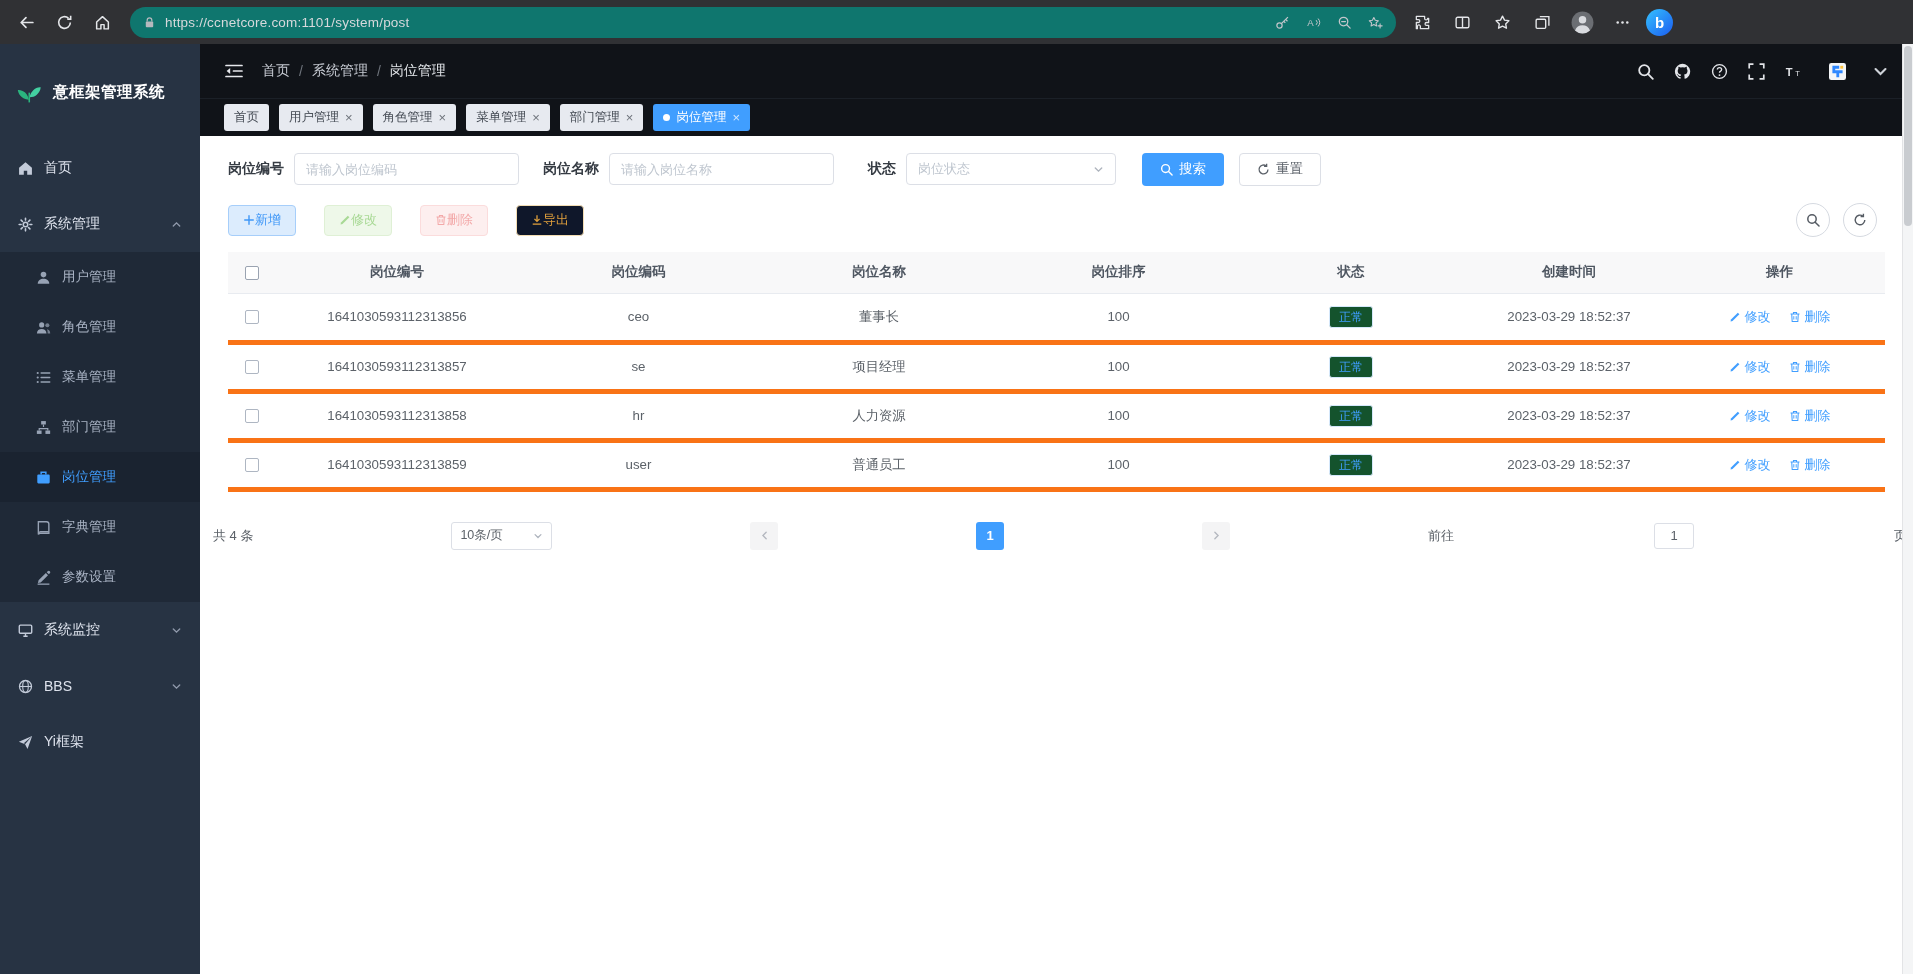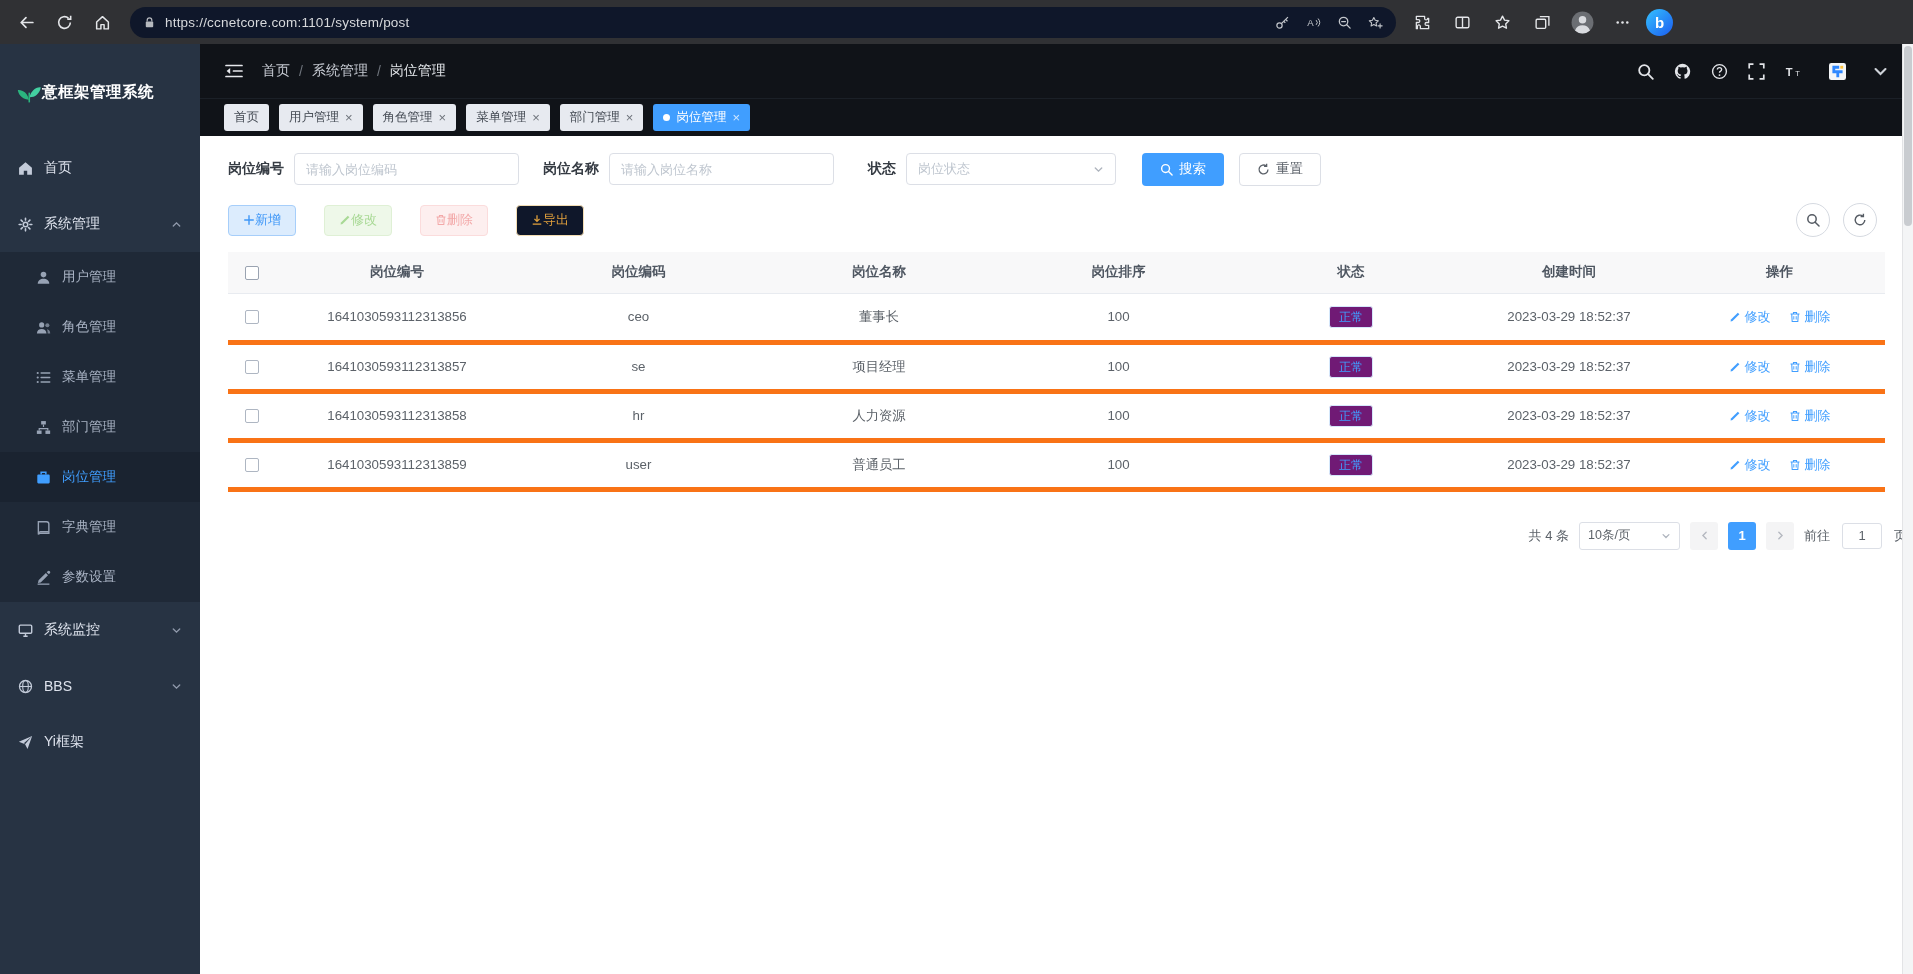--- a/index.html
+++ b/index.html
@@ -5,34 +5,34 @@
   *{box-sizing:border-box;margin:0;padding:0}
   html,body{width:1913px;height:974px;overflow:hidden}
   body{font-family:"Liberation Sans","DejaVu Sans",sans-serif;background:#fff;position:relative}
   .ico{display:inline-flex;align-items:center;justify-content:center;line-height:0}
   .ico svg{width:14px;height:14px}
 
   
   .browser{height:44px;background:#303134;display:flex;align-items:center;padding:0 8px;gap:2px}
   .bbtn{width:36px;height:36px;border-radius:8px;display:flex;align-items:center;justify-content:center;color:#e4e6e9;cursor:pointer}
   .bbtn svg{width:17px;height:17px}
-  .omni{width:1266px;height:31px;border-radius:16px;background:#0f172a;display:flex;align-items:center;padding:0 13px;margin:0 8px;cursor:text}
+  .omni{width:1266px;height:31px;border-radius:16px;background:#0f766e;display:flex;align-items:center;padding:0 13px;margin:0 8px;cursor:text}
   .omni .lock svg{width:13px;height:13px;color:#b6b9be}
   .omni .url{font-size:13.5px;margin-left:9px;color:#d7d9dc;letter-spacing:.2px}
   .oright{margin-left:auto;display:flex;gap:16px;color:#c3c6cb}
   .oright .ico svg{width:15px;height:15px}
   .btools{display:flex;align-items:center;gap:7px;color:#dfe1e5}
   .btools .bbtn{width:33px;height:33px}
   .avatarb svg{width:25px;height:25px}
   .bing{width:27px;height:27px;border-radius:50%;background:linear-gradient(135deg,#35c2ff,#1b5cf0);color:#fff;font-weight:700;font-size:15px;display:flex;align-items:center;justify-content:center;cursor:pointer}
 
   
   .app{display:flex;height:930px}
   .sidebar{width:200px;background:#273343;flex-shrink:0;overflow:hidden}
-  .logo{height:96px;display:flex;align-items:center;padding:0 16px}
+  .logo{height:96px;display:flex;align-items:center;gap:11px;padding:0 16px}
   .logo .ico svg{width:26px;height:26px}
   .logo .t{color:#fff;font-size:15.5px;font-weight:700;letter-spacing:.5px;white-space:nowrap}
   .menu-item{height:56px;display:flex;align-items:center;gap:11px;padding:0 18px;color:#dde2ec;font-size:14px;cursor:pointer}
   .menu-item .ico{color:#c3cbd9}
   .menu-item .ico svg{width:15px;height:15px}
   .menu-item .chev{margin-left:auto;color:#8f99ab}
   .menu-item .chev svg{width:11px;height:11px}
   .submenu{background:#1f2937}
   .menu-item.sub{height:50px;padding-left:36px;font-size:13.5px;color:#a9b3c4}
   .menu-item.sub .ico{color:#97a2b4}
@@ -88,26 +88,26 @@
   .tool-right{margin-left:auto;display:flex;gap:13px;margin-right:14px}
   .circle{width:34px;height:34px;border-radius:50%;border:1px solid #d6dae1;display:flex;align-items:center;justify-content:center;color:#555b63;background:#fff;cursor:pointer}
   .circle svg{width:14px;height:14px}
 
   
   table.grid{margin:0 28px;border-collapse:collapse;table-layout:fixed;width:1657px}
   .grid th{background:#f8f8f9;height:41px;font-size:13.5px;font-weight:700;color:#4e5661;border-bottom:1px solid #e8ebf0;text-align:center}
   .grid td{height:49px;font-size:13.3px;color:#5c6269;border-bottom:5px solid #f97316;text-align:center}
   .checkbox{display:inline-block;width:14px;height:14px;border:1px solid #aeb6c2;border-radius:2px;background:#fff;vertical-align:middle;cursor:pointer}
   .grid th .checkbox{border-color:#9aa3b1}
-  .tag{display:inline-block;height:22px;line-height:21px;padding:0 9px;background:#701a75;border:1px solid #d5e8fb;color:#409eff;font-size:12px;border-radius:3px}
+  .tag{display:inline-block;height:22px;line-height:21px;padding:0 9px;background:#14532d;border:1px solid #d5e8fb;color:#409eff;font-size:12px;border-radius:3px}
   .oplink{display:inline-flex;align-items:center;gap:4px;color:#409eff;font-size:13px;margin:0 9px;cursor:pointer;text-decoration:none}
   .oplink .ico svg{width:12px;height:12px}
 
   
-  .pagination{display:flex;align-items:center;justify-content:flex-end;gap:10px;margin:30px 6px 0 13px;font-size:13px;color:#5c6269}
+  .pagination{display:flex;align-items:center;justify-content:space-between;gap:10px;margin:30px 6px 0 13px;font-size:13px;color:#5c6269}
   .psel{width:101px;height:28px;border:1px solid #dcdfe6;border-radius:3px;display:flex;align-items:center;justify-content:space-between;padding:0 8px;font-size:12.5px;color:#5c6269;background:#fff;cursor:pointer}
   .psel .chev svg{width:10px;height:10px;color:#aeb4bd}
   .pbtn{min-width:28px;height:28px;border:none;border-radius:3px;background:#f4f4f5;color:#b4b8bf;display:inline-flex;align-items:center;justify-content:center;cursor:pointer}
   .pbtn svg{width:11px;height:11px}
   .pbtn.cur{background:#409eff;color:#fff;font-weight:600;font-size:13px}
   .goto{width:40px;height:26px;border:1px solid #dcdfe6;border-radius:3px;text-align:center;font-size:13px;color:#5c6269;outline:none;margin:0 2px}
 
   
   .scrollbar{position:absolute;right:0;top:44px;width:11px;height:930px;background:#f4f5f6;border-left:1px solid #e3e4e6}
   .scrollbar .thumb{position:absolute;left:1px;top:2px;width:8px;height:180px;background:#c9ccd0;border-radius:5px;cursor:grab}

